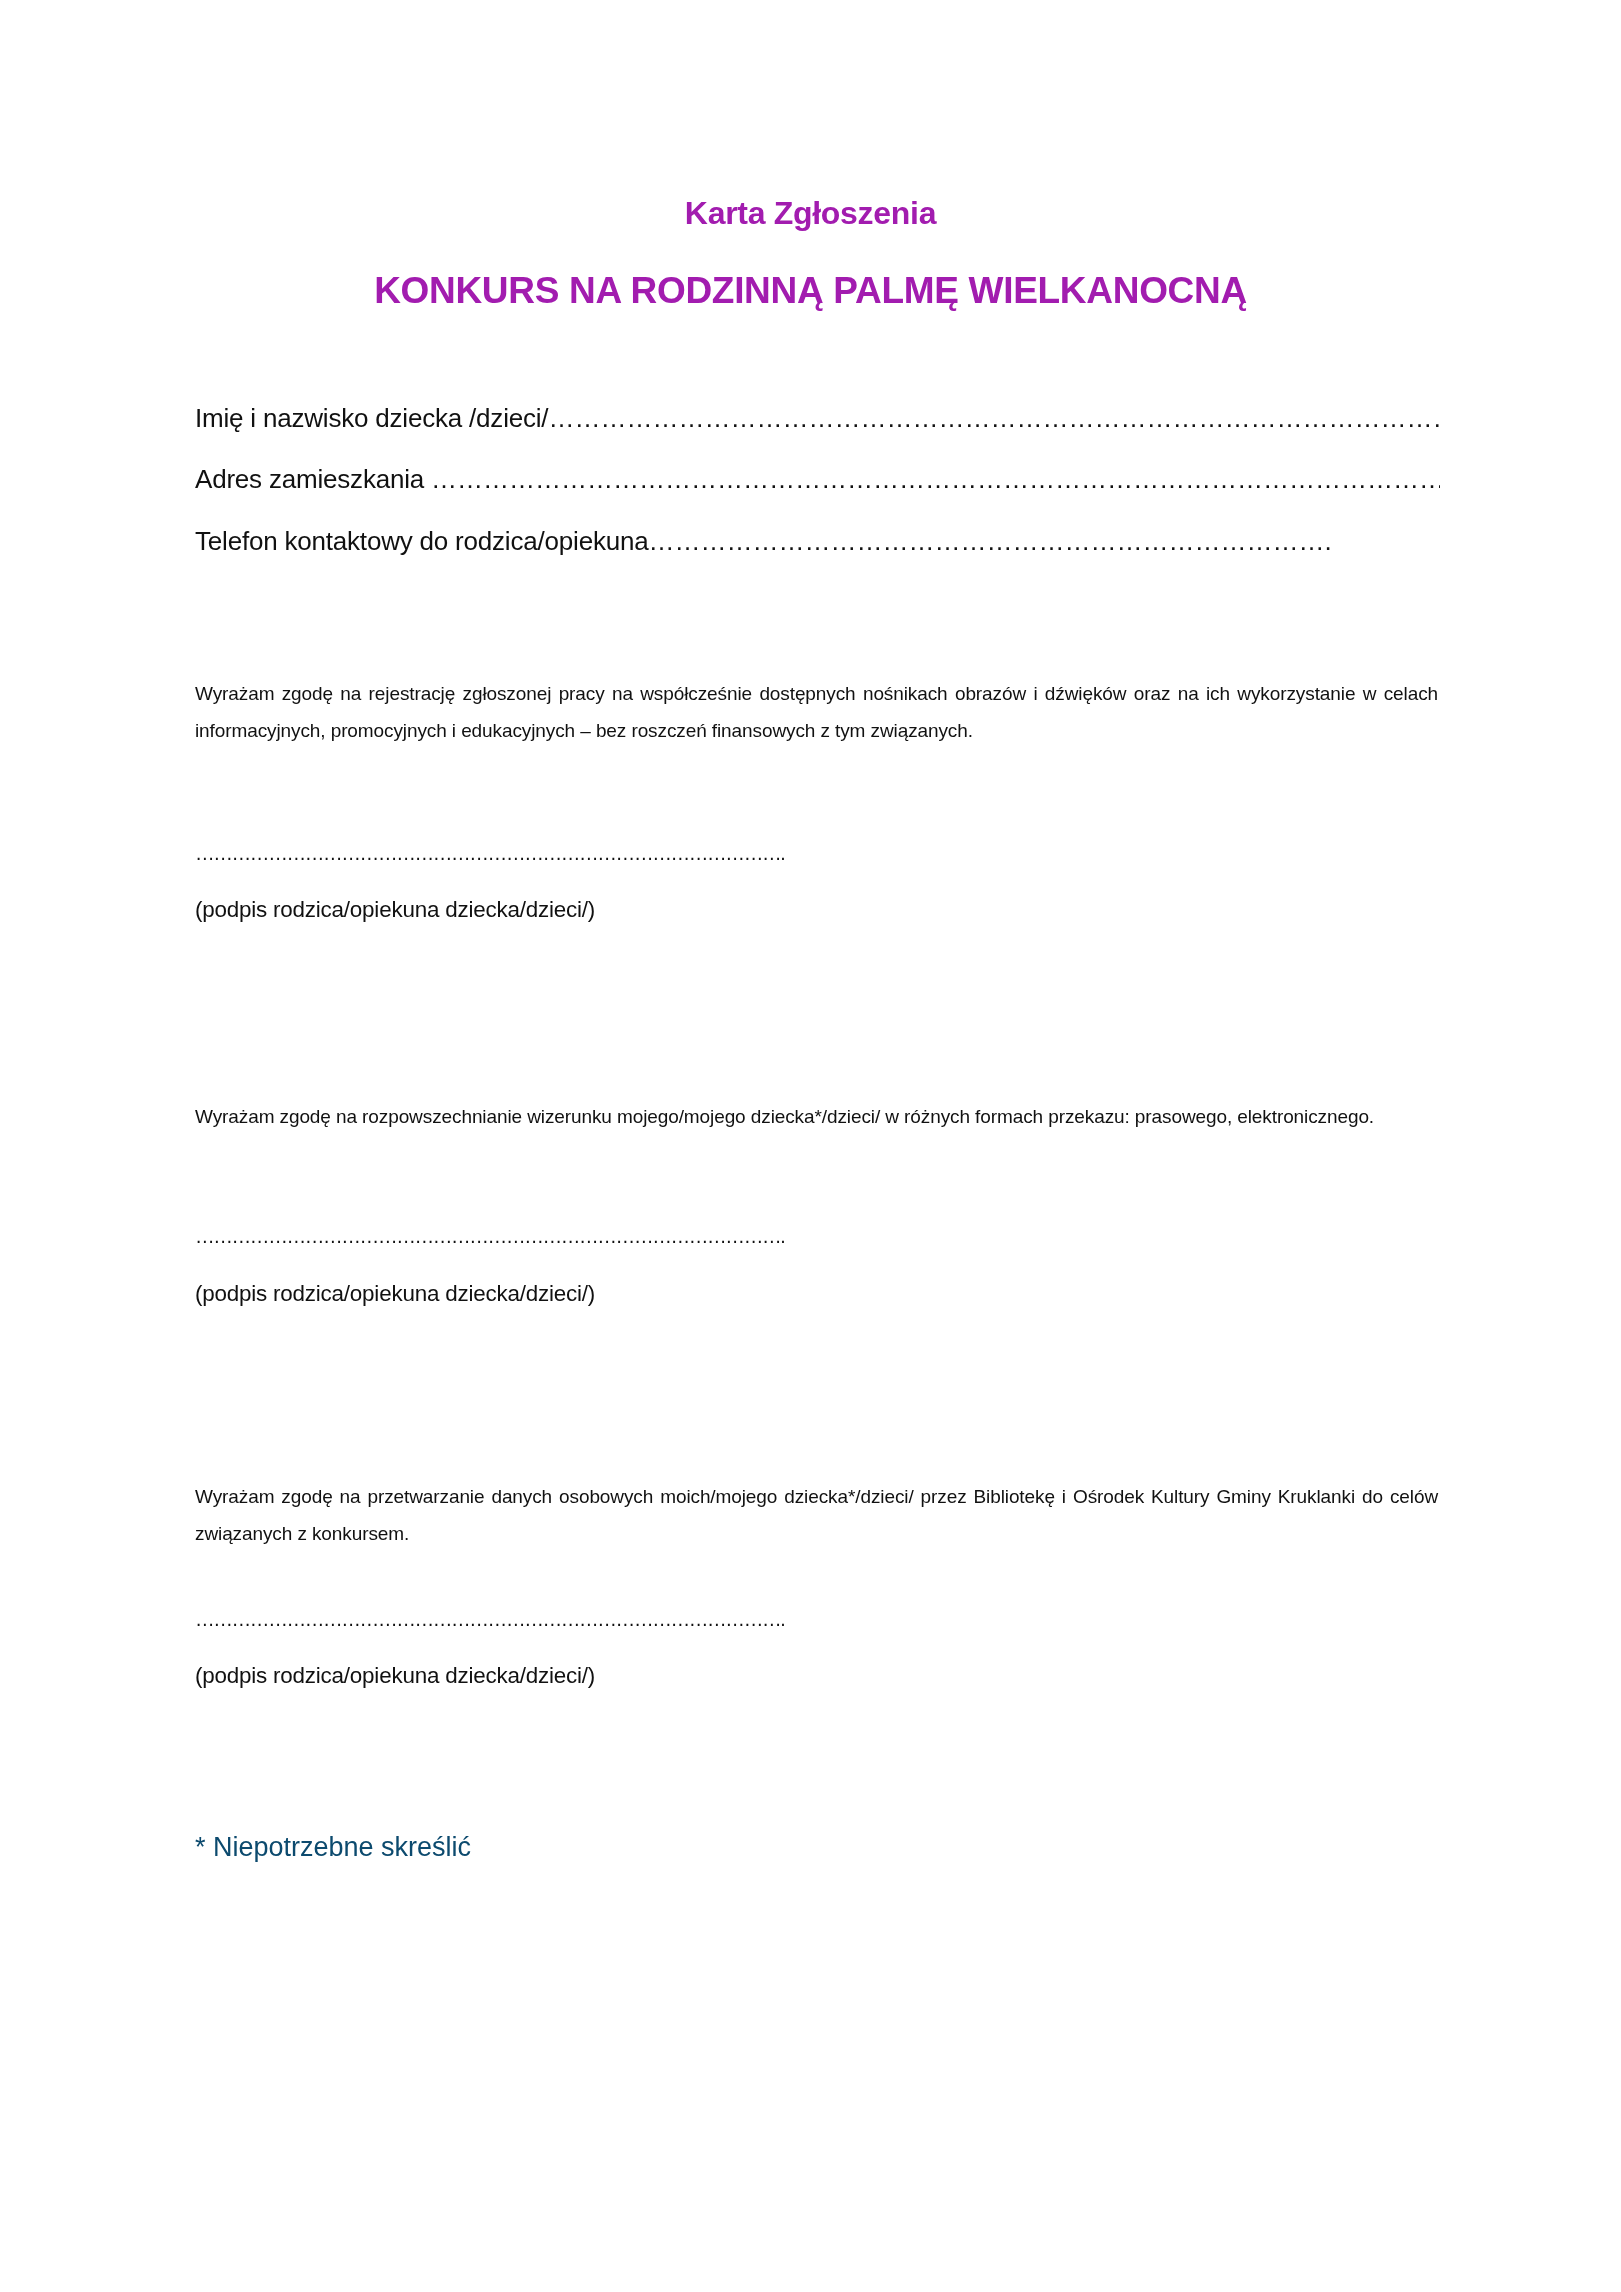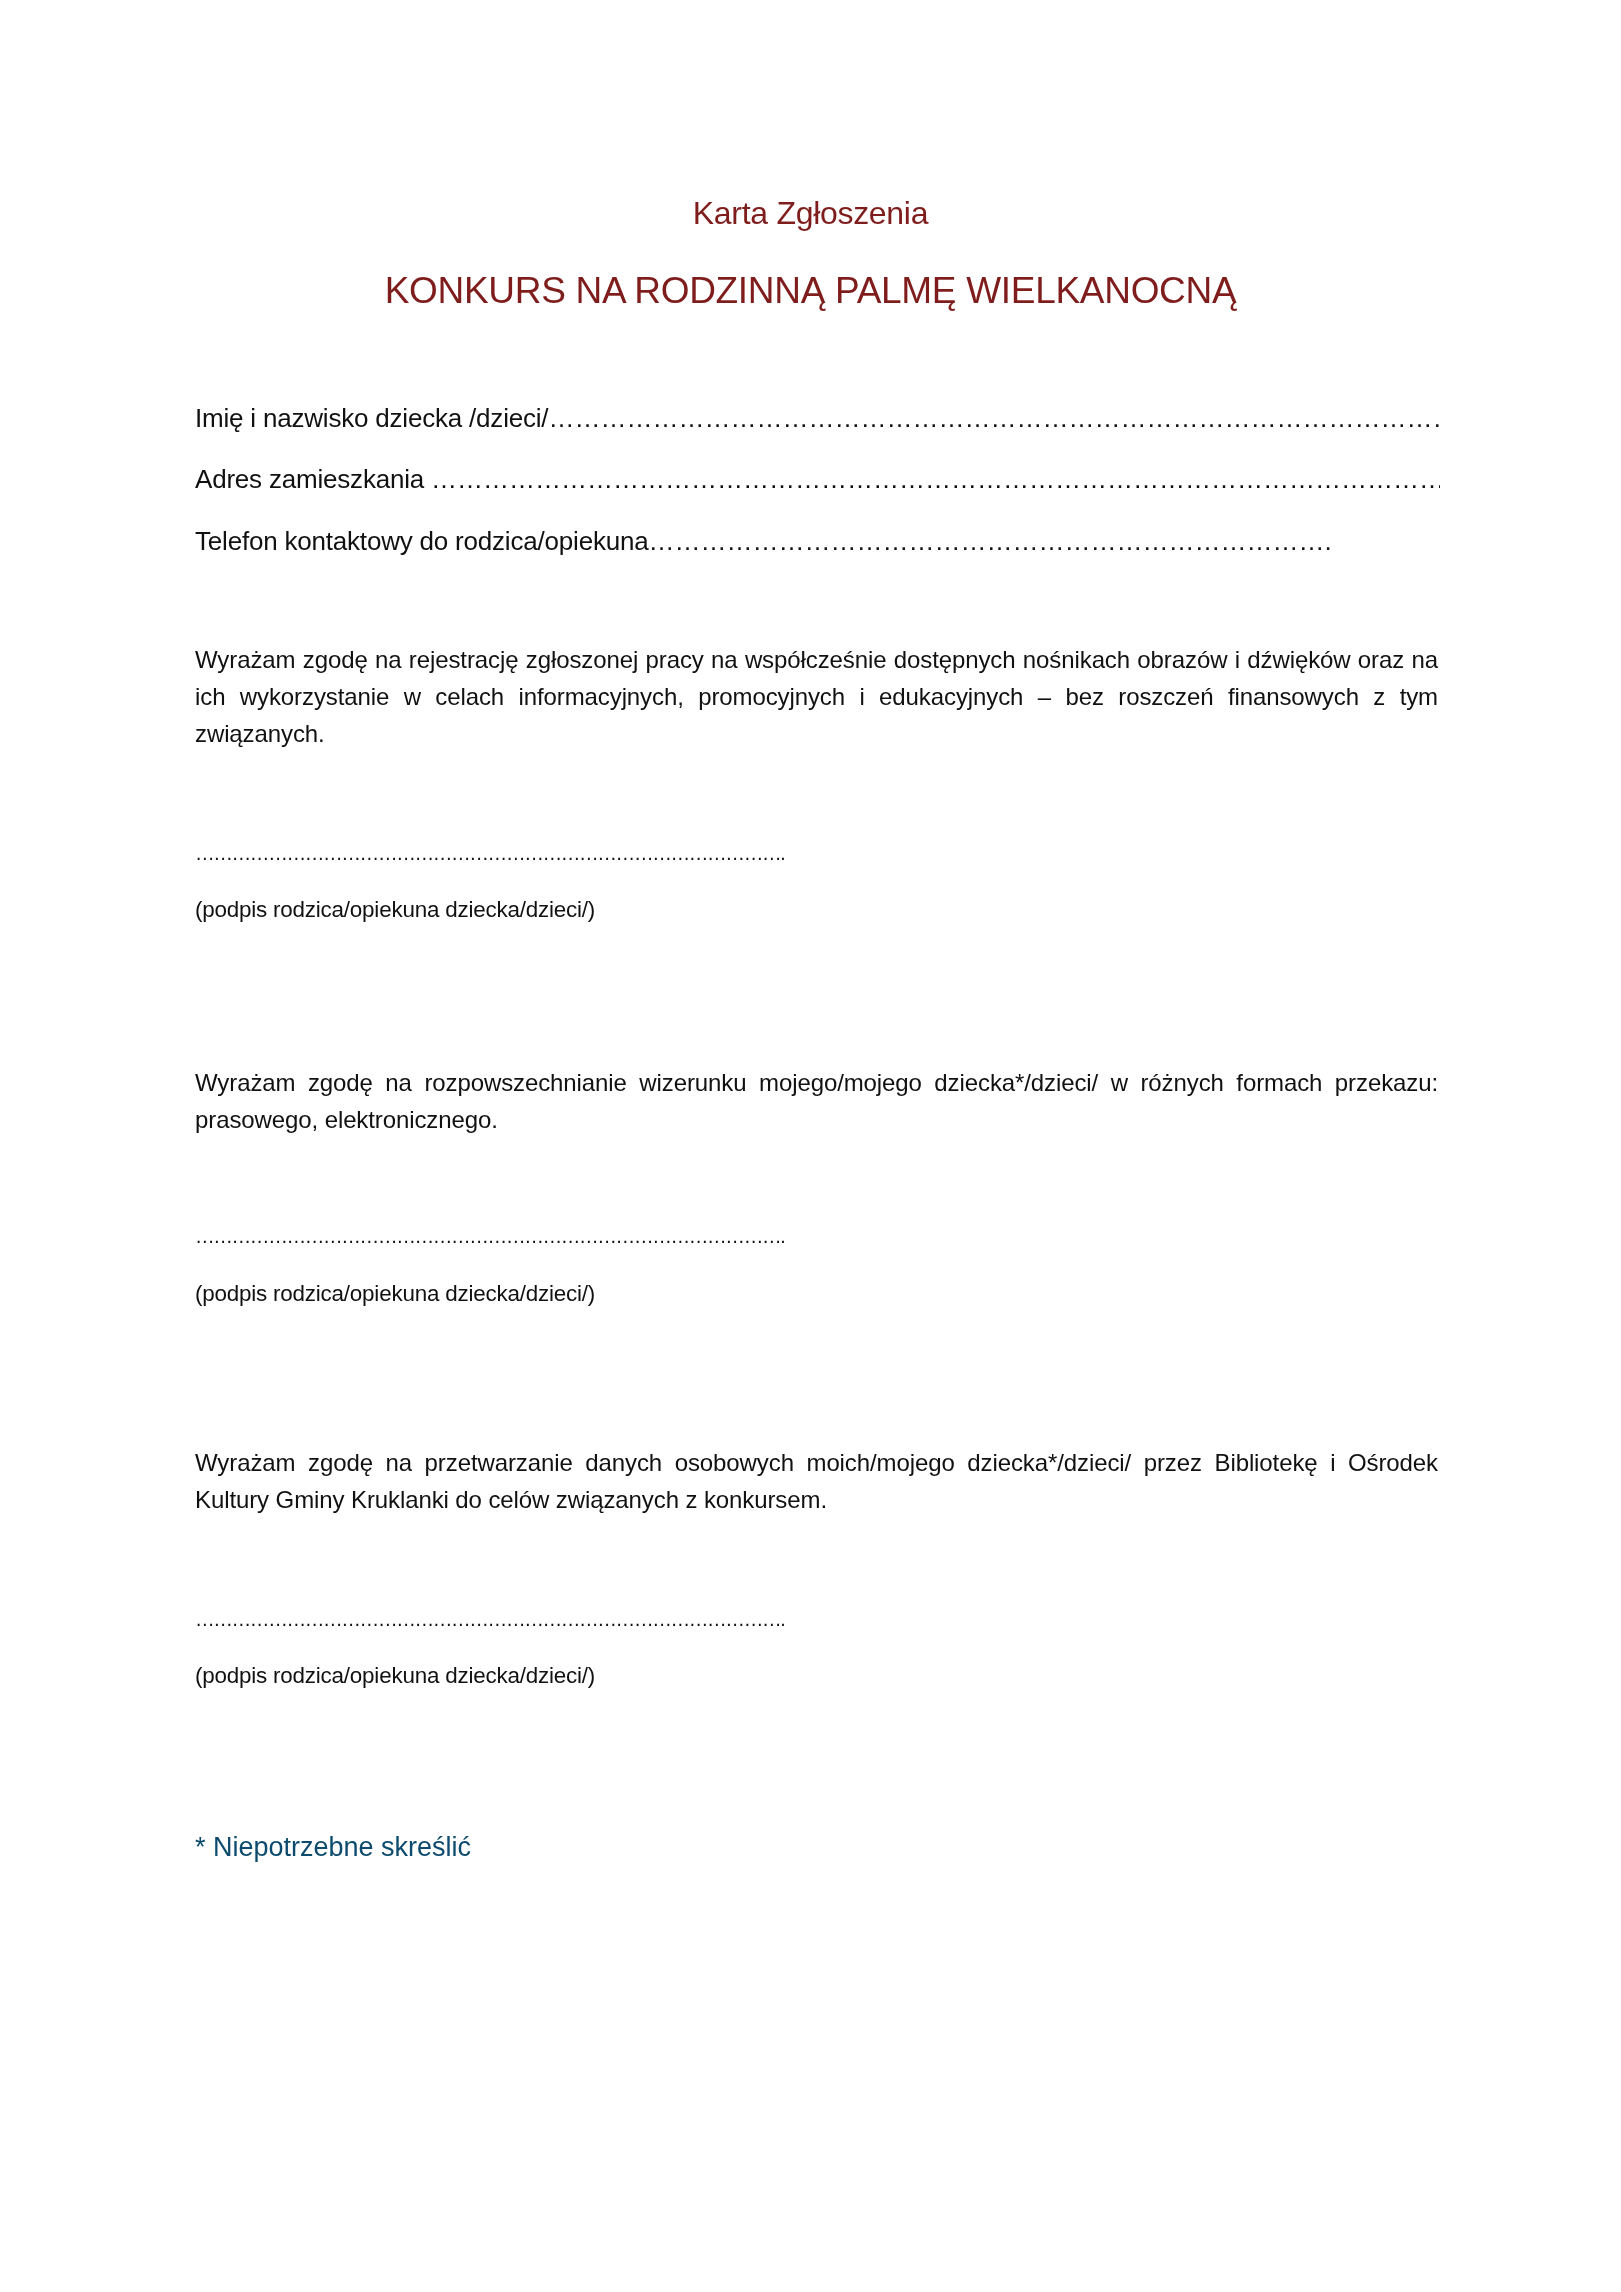--- a/index.html
+++ b/index.html
@@ -19,22 +19,22 @@
       position: absolute;
       left: 0; top: 0;
       width: 1621px;
       height: 2293px;
       background: #ffffff;
     }
     .title {
       position: absolute;
       left: 0; right: 0;
       text-align: center;
-      font-weight: normal;
-      color: #7f1d1d;
+      font-weight: bold;
+      color: #a21caf;
       letter-spacing: -0.3px;
     }
     .title.main {
       top: 195px;
       font-size: 32px;
     }
     .title.sub {
       top: 270px;
       font-size: 37px;
     }
@@ -48,25 +48,26 @@
       color: #111;
       letter-spacing: -0.2px;
     }
     .field .dots {
       letter-spacing: 0px;
     }
     .para {
       position: absolute;
       left: 195px;
       width: 1243px;
-      font-size: 24px;
+      font-size: 19px;
       line-height: 37px;
       text-align: justify;
       color: #111;
       letter-spacing: -0.1px;
+      margin-top: 34px;
     }
     .sigline {
       position: absolute;
       left: 195px;
       font-size: 19.7px;
       letter-spacing: -1.4px;
       color: #111;
       white-space: nowrap;
       overflow: hidden;
       width: 667px;

